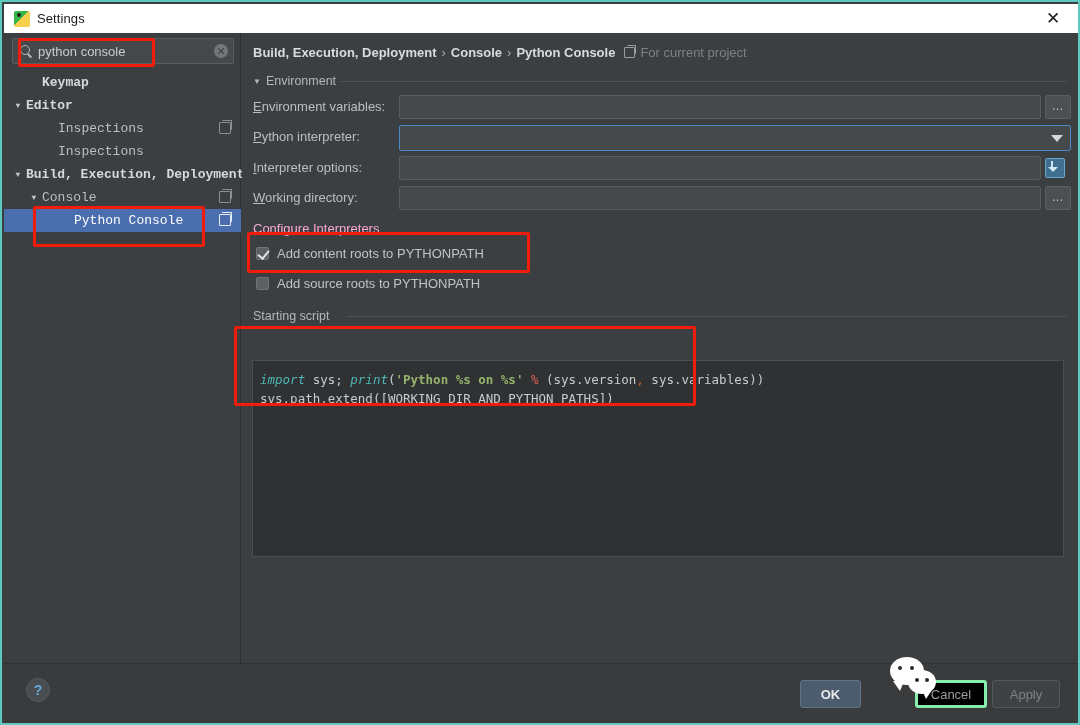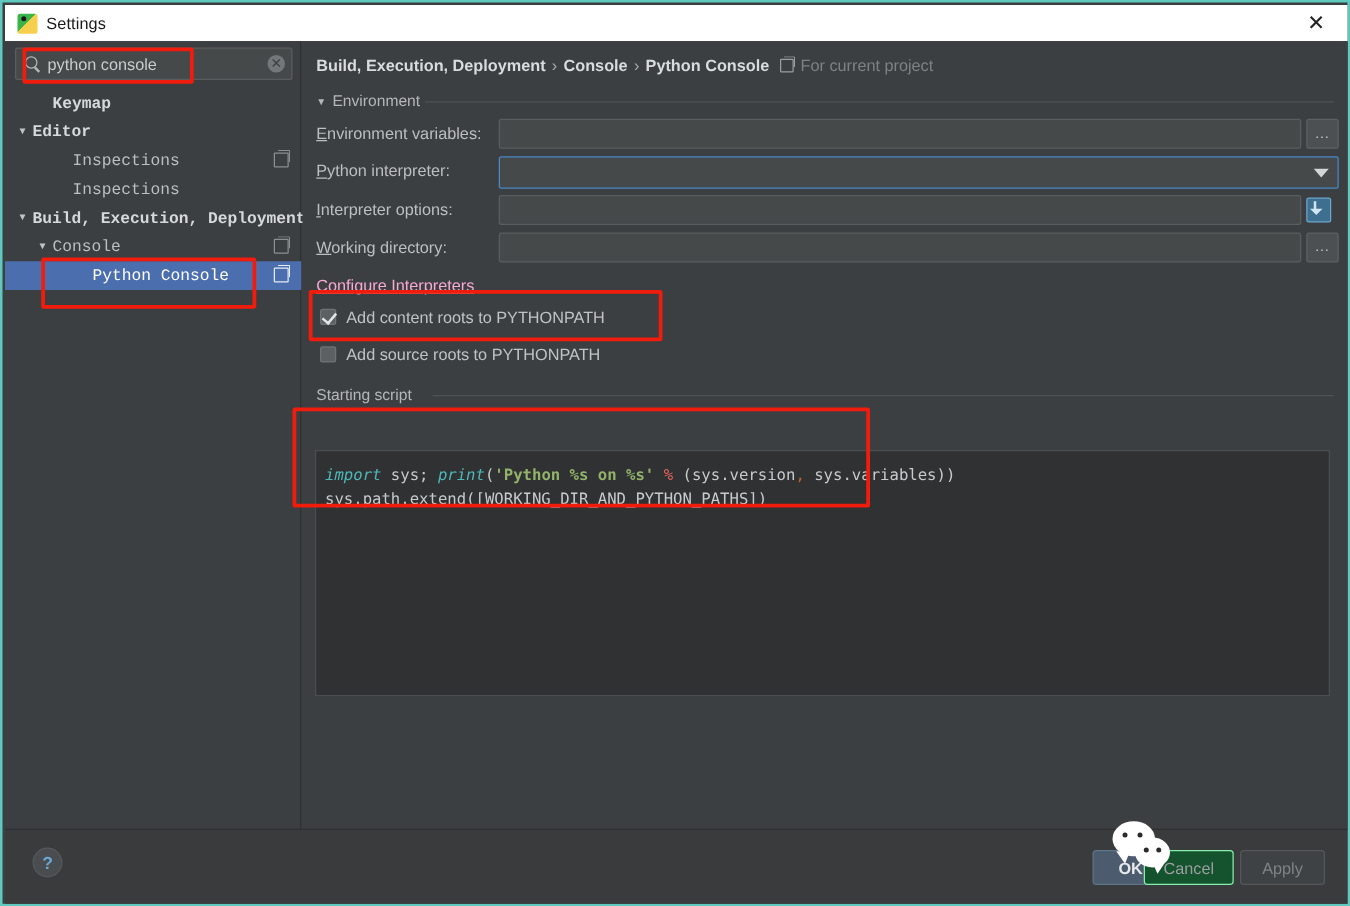--- a/index.html
+++ b/index.html
@@ -252,27 +252,27 @@
     color: #6aa8d8; font-size: 14px; line-height: 22px; text-align: center;
     font-weight: bold; cursor: pointer;
   }
   .dlg-btn {
     position: absolute; height: 28px;
     border-radius: 3px; font-size: 13px;
     display: flex; align-items: center; justify-content: center;
     cursor: pointer;
   }
   #ok-btn {
-    left: 872px; top: 678px; width: 61px;
+    left: 798px; top: 678px; width: 61px;
     background: #4c5b6e; border: 1px solid #5f7489; color: #e7eaec;
     font-weight: bold;
   }
   #cancel-btn {
     left: 913px; top: 678px; width: 72px;
-    background: #14532d; border: 1px solid #86efac; color: #9a9e9f;
+    background: #000000; border: 3px solid #86efac; color: #9a9e9f;
   }
   #apply-btn {
     left: 990px; top: 678px; width: 68px;
     background: #3f4244; border: 1px solid #55585a; color: #7f8385;
   }
 
   
   .anno {
     position: absolute; border: 3px solid #f21c0d;
     pointer-events: none; border-radius: 2px;

